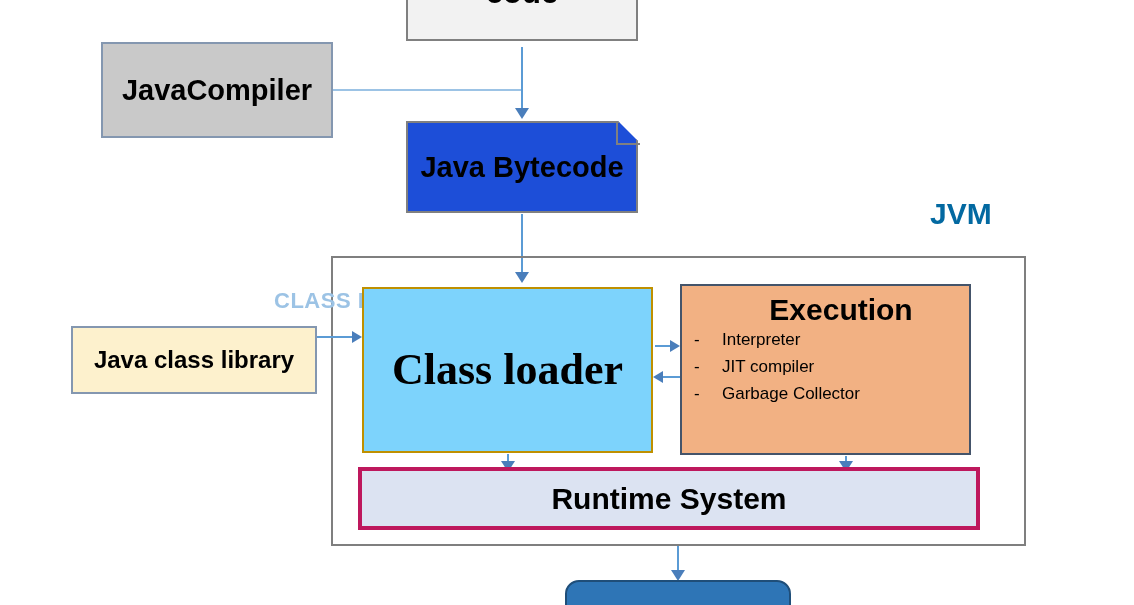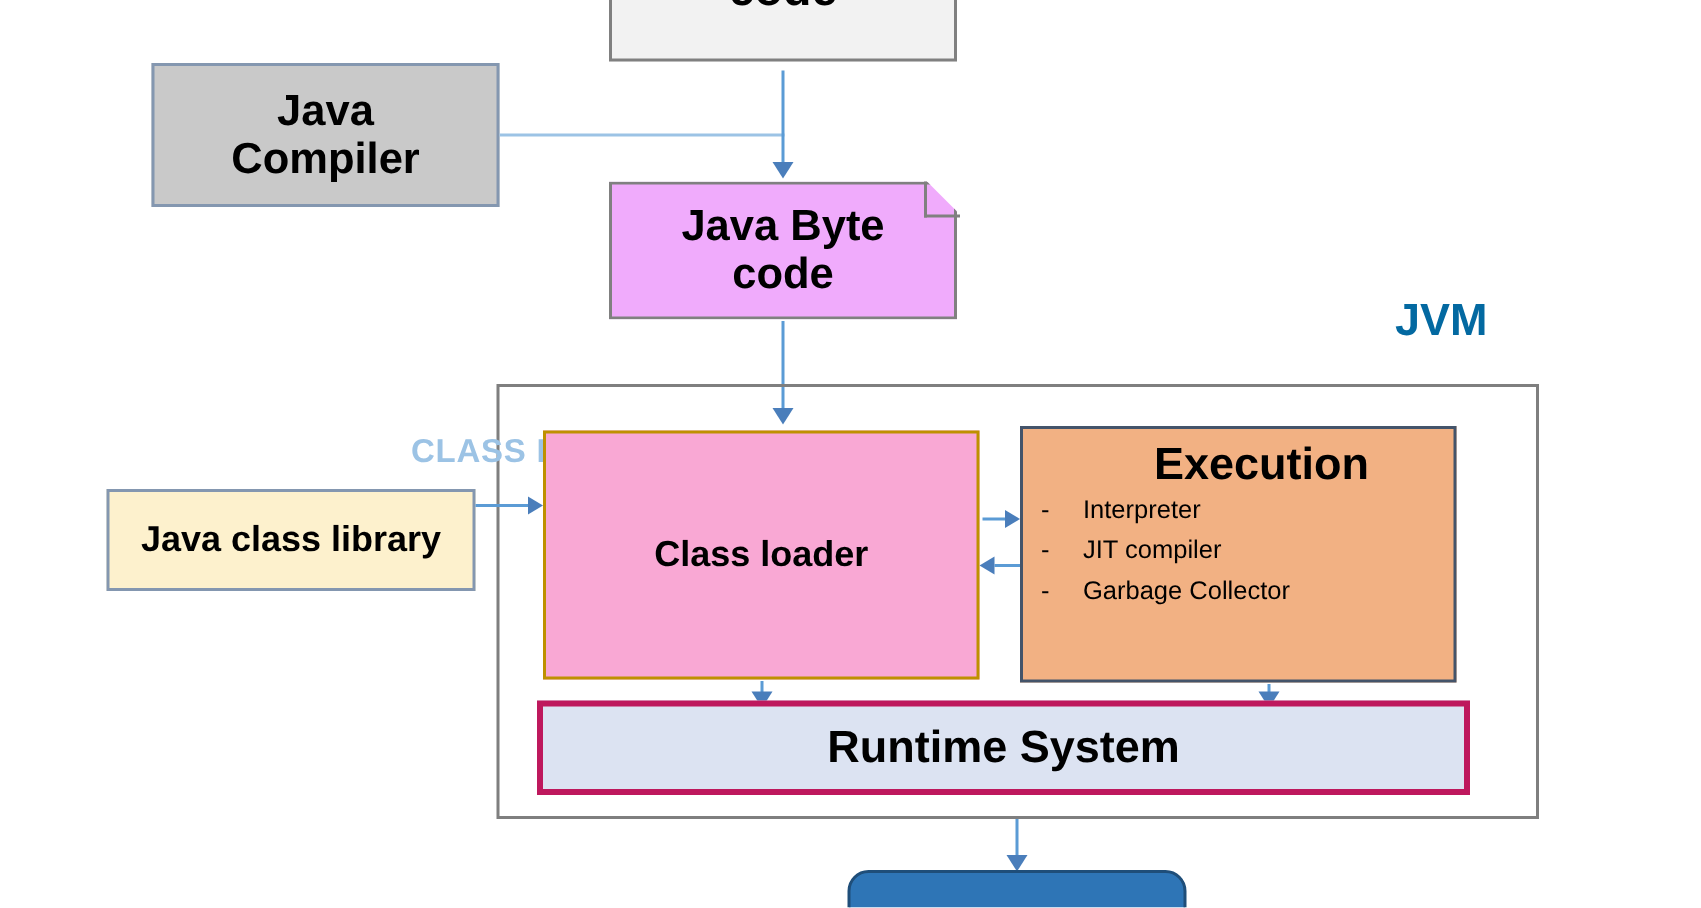--- a/index.html
+++ b/index.html
@@ -15,21 +15,21 @@
     position: relative;
     width: 1134px;
     height: 605px;
     background: #ffffff;
     overflow: hidden;
   }
   .node {
     position: absolute;
     box-sizing: border-box;
     display: flex;
-    flex-direction: column;
+    flex-direction: row;
     align-items: center;
     justify-content: center;
     text-align: center;
     color: #000000;
     line-height: 1.12;
   }
   
   .box-source {
     left: 406px; top: -52px;
     width: 232px; height: 93px;
@@ -43,21 +43,21 @@
     left: 101px; top: 42px;
     width: 232px; height: 96px;
     background: #c9c9c9;
     border: 2px solid #8497b0;
     font-size: 29px;
     font-weight: bold;
   }
   .box-bytecode {
     left: 406px; top: 121px;
     width: 232px; height: 92px;
-    background: #f0abfc;
+    background: #1d4ed8;
     border: 2px solid #808080;
     font-size: 29px;
     font-weight: bold;
     
     clip-path: polygon(0 0, calc(100% - 20px) 0, 100% 20px, 100% 100%, 0 100%);
   }
   .box-bytecode-fold {
     position: absolute;
     left: 616px; top: 121px;
     width: 22px; height: 22px;
@@ -97,24 +97,25 @@
     left: 274px; top: 288px;
     font-size: 22px;
     font-weight: bold;
     color: #9cc3e5;
     letter-spacing: 0.5px;
     white-space: nowrap;
   }
   .box-classloader {
     left: 362px; top: 287px;
     width: 291px; height: 166px;
-    background: #f9a8d4;
+    background: #7dd3fc;
     border: 2px solid #bf9000;
-    font-size: 24px;
-    font-weight: bold;
+    font-size: 44px;
+    font-weight: bold;
+    font-family: Liberation Serif, serif;
   }
   .box-execution {
     left: 680px; top: 284px;
     width: 291px; height: 171px;
     background: #f2b183;
     border: 2px solid #44546a;
     display: block;
     padding: 0;
   }
   .exec-title {

